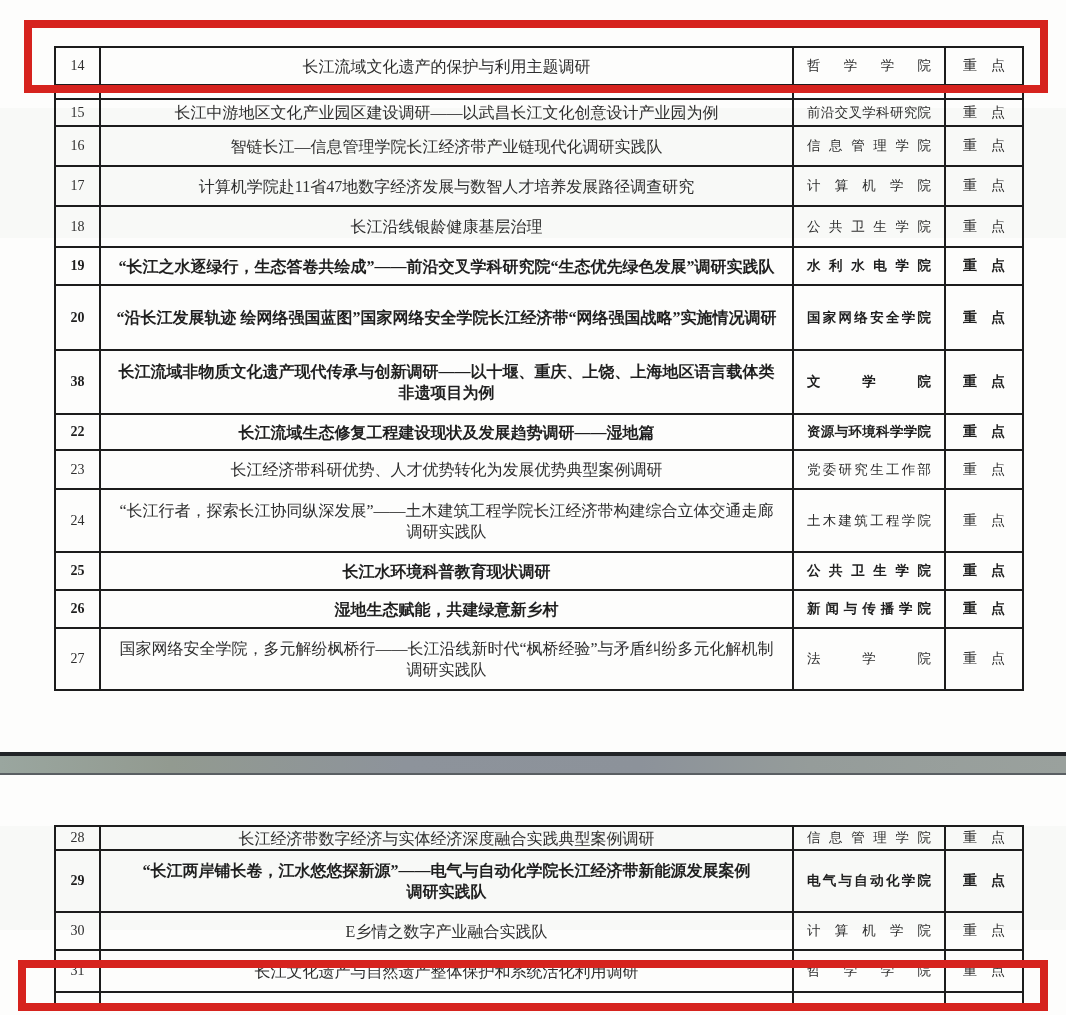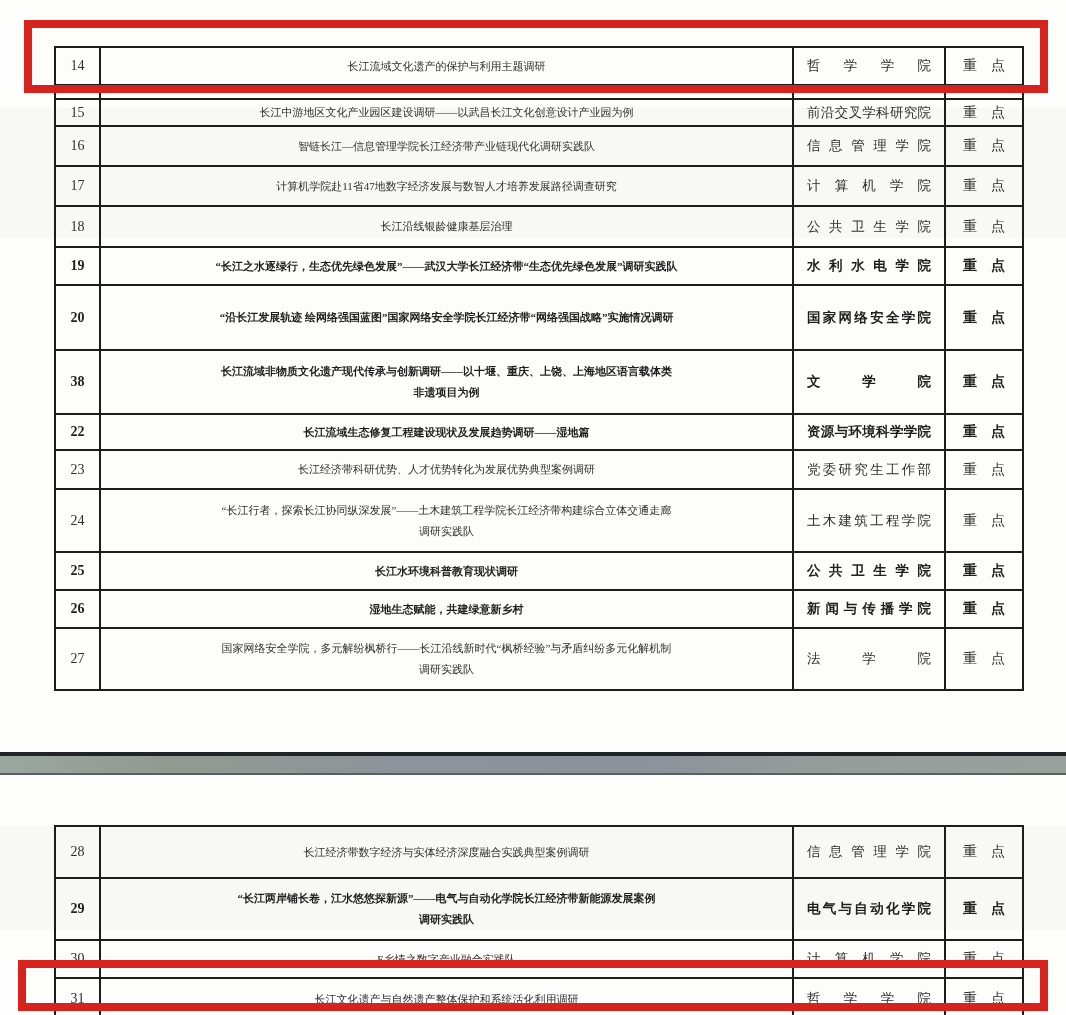--- a/index.html
+++ b/index.html
@@ -18,21 +18,21 @@
   }
   table.doc-table td{
     border:2px solid #1c1c1c;
     color:#2e2e2e;
     vertical-align:middle;
     overflow:hidden;
   }
   .c-no{text-align:center;font-size:14px;}
   .c-title{
     text-align:center;
-    font-size:11px;
+    font-size:16px;
     line-height:21px;
     white-space:pre-line;
     padding:0 12px;
   }
   .c-college{font-size:13.5px;}
   .c-status{font-size:14px;}
   .dist{display:block;text-align:justify;text-align-last:justify;}
   .c-college .dist{padding:0 12px;}
   .c-status .dist{padding:0 16px;}
   tr.bold-row td{font-weight:700;color:#1f1f1f;}
@@ -124,21 +124,21 @@
           <td class="c-title">长江沿线银龄健康基层治理</td>
           <td class="c-college">
             <span class="dist">公共卫生学院</span>
           </td>
           <td class="c-status">
             <span class="dist">重点</span>
           </td>
         </tr>
         <tr class="bold-row" style="height: 38px;">
           <td class="c-no">19</td>
-          <td class="c-title">“长江之水逐绿行，生态优先绿色发展”——武汉大学长江经济带“生态优先绿色发展”调研实践队</td>
+          <td class="c-title">“长江之水逐绿行，生态答卷共绘成”——前沿交叉学科研究院“生态优先绿色发展”调研实践队</td>
           <td class="c-college">
             <span class="dist">水利水电学院</span>
           </td>
           <td class="c-status">
             <span class="dist">重点</span>
           </td>
         </tr>
         <tr class="bold-row" style="height: 65px;">
           <td class="c-no">20</td>
           <td class="c-title">“沿长江发展轨迹 绘网络强国蓝图”国家网络安全学院长江经济带“网络强国战略”实施情况调研</td>
@@ -228,21 +228,21 @@
   <div class="pagebreak"></div>
 
   <table class="doc-table" id="tbl2" style="left:54px;top:825px;">
     <colgroup>
       <col style="width:45px">
         <col style="width:693px">
         <col style="width:152px">
         <col style="width:78px">
     </colgroup>
     <tbody id="tbl2-body">
-        <tr style="height: 52px;">
+        <tr style="height: 24px;">
           <td class="c-no">28</td>
           <td class="c-title">长江经济带数字经济与实体经济深度融合实践典型案例调研</td>
           <td class="c-college">
             <span class="dist">信息管理学院</span>
           </td>
           <td class="c-status">
             <span class="dist">重点</span>
           </td>
         </tr>
         <tr class="bold-row" style="height: 62px;">

